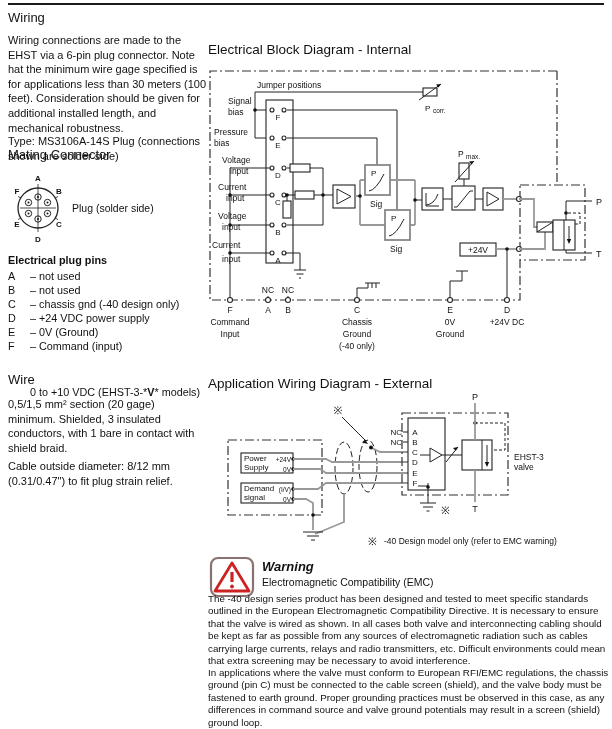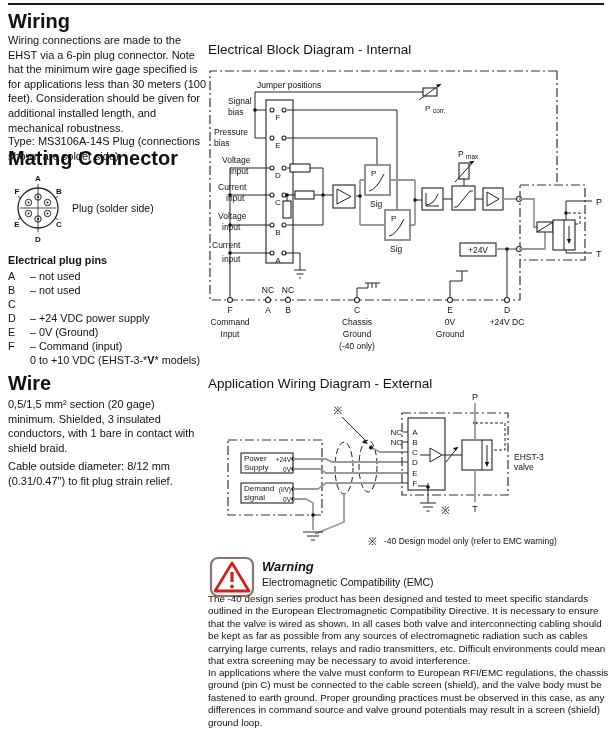--- a/index.html
+++ b/index.html
@@ -1,25 +1,25 @@
 <!DOCTYPE html>
 <html><head>
 <meta charset="utf-8">
 <style>
   html,body{margin:0;padding:0;background:#fff;}
   body{width:612px;height:729px;position:relative;font-family:"Liberation Sans",sans-serif;color:#111;}
   .abs{position:absolute;}
   .rule{background:#1a1a1a;height:2px;}
-  .h1{font-size:20px;font-weight:bold;text-align:center;}
+  .h1{font-size:13px;font-weight:normal;text-align:center;}
   .h2{font-size:13.5px;font-weight:normal;}
   .body{font-size:11px;line-height:14.6px;white-space:pre-line;}
   .body2{font-size:9.8px;line-height:12.4px;}
   .pinrow{display:flex;font-size:10.8px;line-height:14px;}
   .pinletter{width:22px;flex:none;}
-  .pinsub{padding-left:22px;font-size:10.8px;line-height:14px;}
+  .pinsub{padding-left:22px;font-size:10.8px;line-height:14px;margin-top:32px;}
   .bold{font-weight:bold;}
   .warn-title{font-size:13px;font-weight:bold;font-style:italic;}
   .warn-sub{font-size:10.5px;}
   svg{overflow:visible;}
   svg text{font-family:"Liberation Sans",sans-serif;fill:#111;}
   .t{font-size:8.5px;}
   .ts{font-size:8px;}
   .t6{font-size:6.5px;}
   .t9{font-size:9px;}
   .t10{font-size:10.5px;}
@@ -88,20 +88,21 @@
   <div class="pinrow">
       <span class="pinletter">A</span>
       <span>– not used</span>
     </div>
   <div class="pinrow">
       <span class="pinletter">B</span>
       <span>– not used</span>
     </div>
   <div class="pinrow">
       <span class="pinletter">C</span>
+      <span>– chassis gnd (-40 design only)</span>
     </div>
   <div class="pinrow">
       <span class="pinletter">D</span>
       <span>– +24 VDC power supply</span>
     </div>
   <div class="pinrow">
       <span class="pinletter">E</span>
       <span>– 0V (Ground)</span>
     </div>
   <div class="pinrow">

